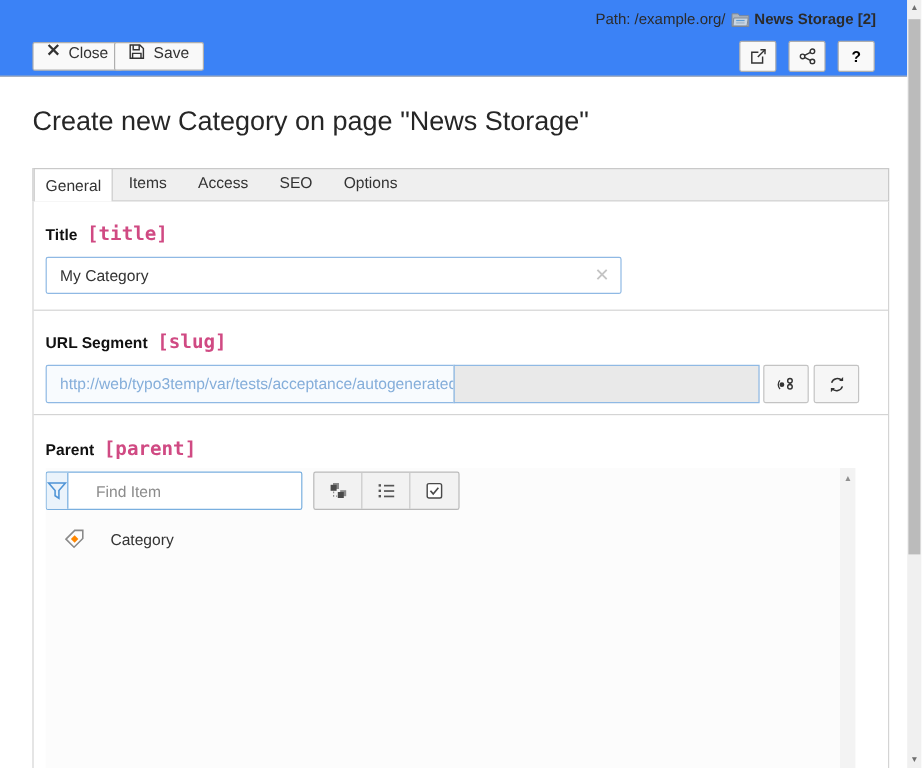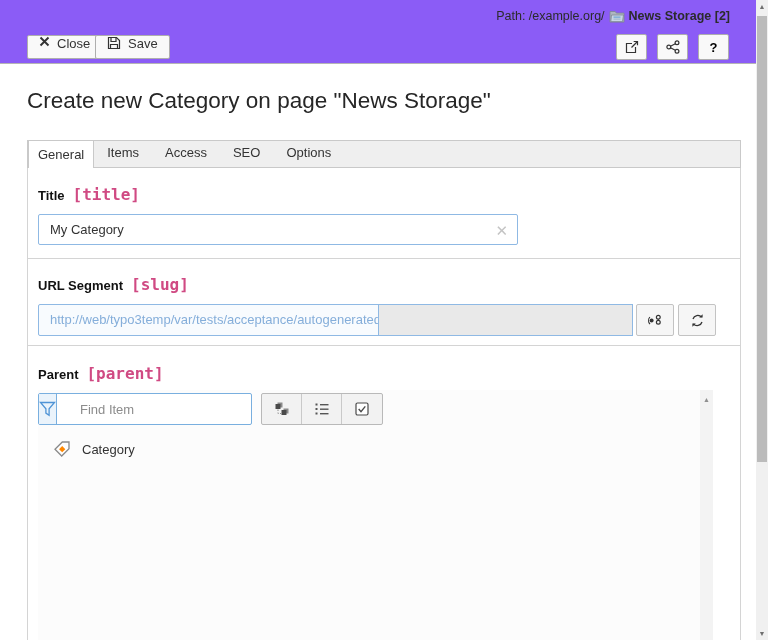--- a/index.html
+++ b/index.html
@@ -1,21 +1,21 @@
 <!DOCTYPE html>
 <html><head>
 <meta charset="utf-8">
 <style>
   * { margin:0; padding:0; box-sizing:border-box; }
   html,body { width:768px; height:640px; overflow:hidden; }
   body { position:relative; background:#fff; font-family:"Liberation Sans", sans-serif; color:#333; }
 
   
   .docheader { position:absolute; top:0; left:0; width:756px; height:64px;
-               background:#8b5cf6; border-bottom:1px solid #b5b5b5; }
+               background:#3b82f6; border-bottom:1px solid #b5b5b5; }
   .path { position:absolute; top:9px; right:26px; font-size:12.5px; color:#2b2b2b;
           display:flex; align-items:center; gap:4px; }
   .path b { font-weight:bold; }
   .btn { position:absolute; display:inline-flex; align-items:flex-start; gap:7px;
          background:#f9f9f9; border:1px solid #aeaeae; border-radius:2px;
          height:24px; padding:0 11px; font-size:13px; color:#333; cursor:pointer; }
   .iconbtn { position:absolute; width:31px; height:26px; background:#f9f9f9;
              border:1px solid #aeaeae; border-radius:2px; display:flex;
              align-items:center; justify-content:center; font-size:13px; font-weight:bold; cursor:pointer; }
 
@@ -71,21 +71,21 @@
                border:1px solid #b9b9b9; border-radius:2px; background:#f2f2f2; }
   .btn-group .gbtn { width:40px; display:flex; align-items:center; justify-content:center;
                      border-right:1px solid #c9c9c9; cursor:pointer; }
   .btn-group .gbtn:last-child { border-right:none; }
 
   .tree-scroll { position:absolute; right:0; top:0; bottom:0; width:13px; background:#f3f3f3; }
   .tree-scroll .arr { display:block; text-align:center; font-size:7px; color:#909090; padding-top:6px; }
 
   .tree-item { position:absolute; left:0; top:47px; height:24px; display:flex;
                align-items:center; padding-left:15px; cursor:pointer; }
-  .tree-item .lbl { margin-left:11px; font-size:13px; color:#333;text-align:right; }
+  .tree-item .lbl { margin-left:21px; font-size:13px; color:#333;text-align:right; }
 
   
   .scrollbar { position:absolute; right:0; top:0; width:12px; height:640px; background:#f0f0f0; }
   .scrollbar .arr { position:absolute; left:0; width:12px; text-align:center;
                     font-size:7px; color:#6f6f6f; }
   .scrollbar .thumb { position:absolute; left:1px; width:10px; top:16px; height:446px; background:#bbbbbb; }
 
   svg { display:block; }
 </style>
 </head>

